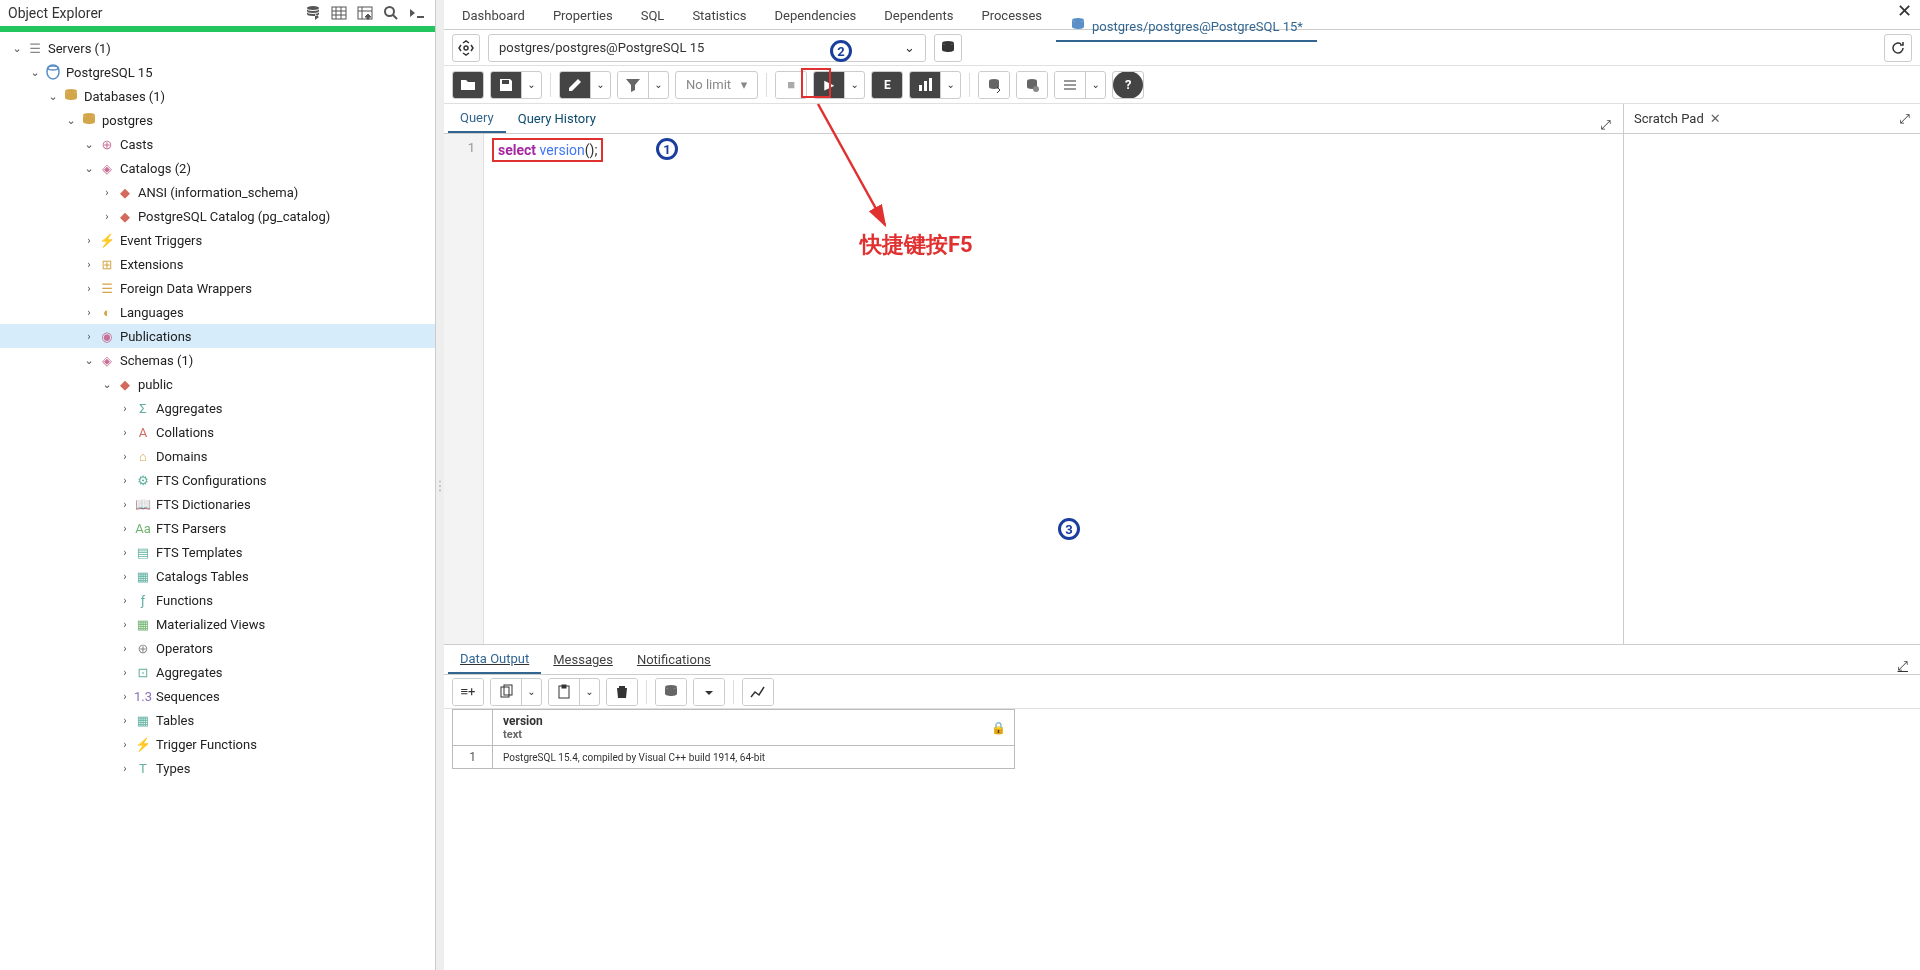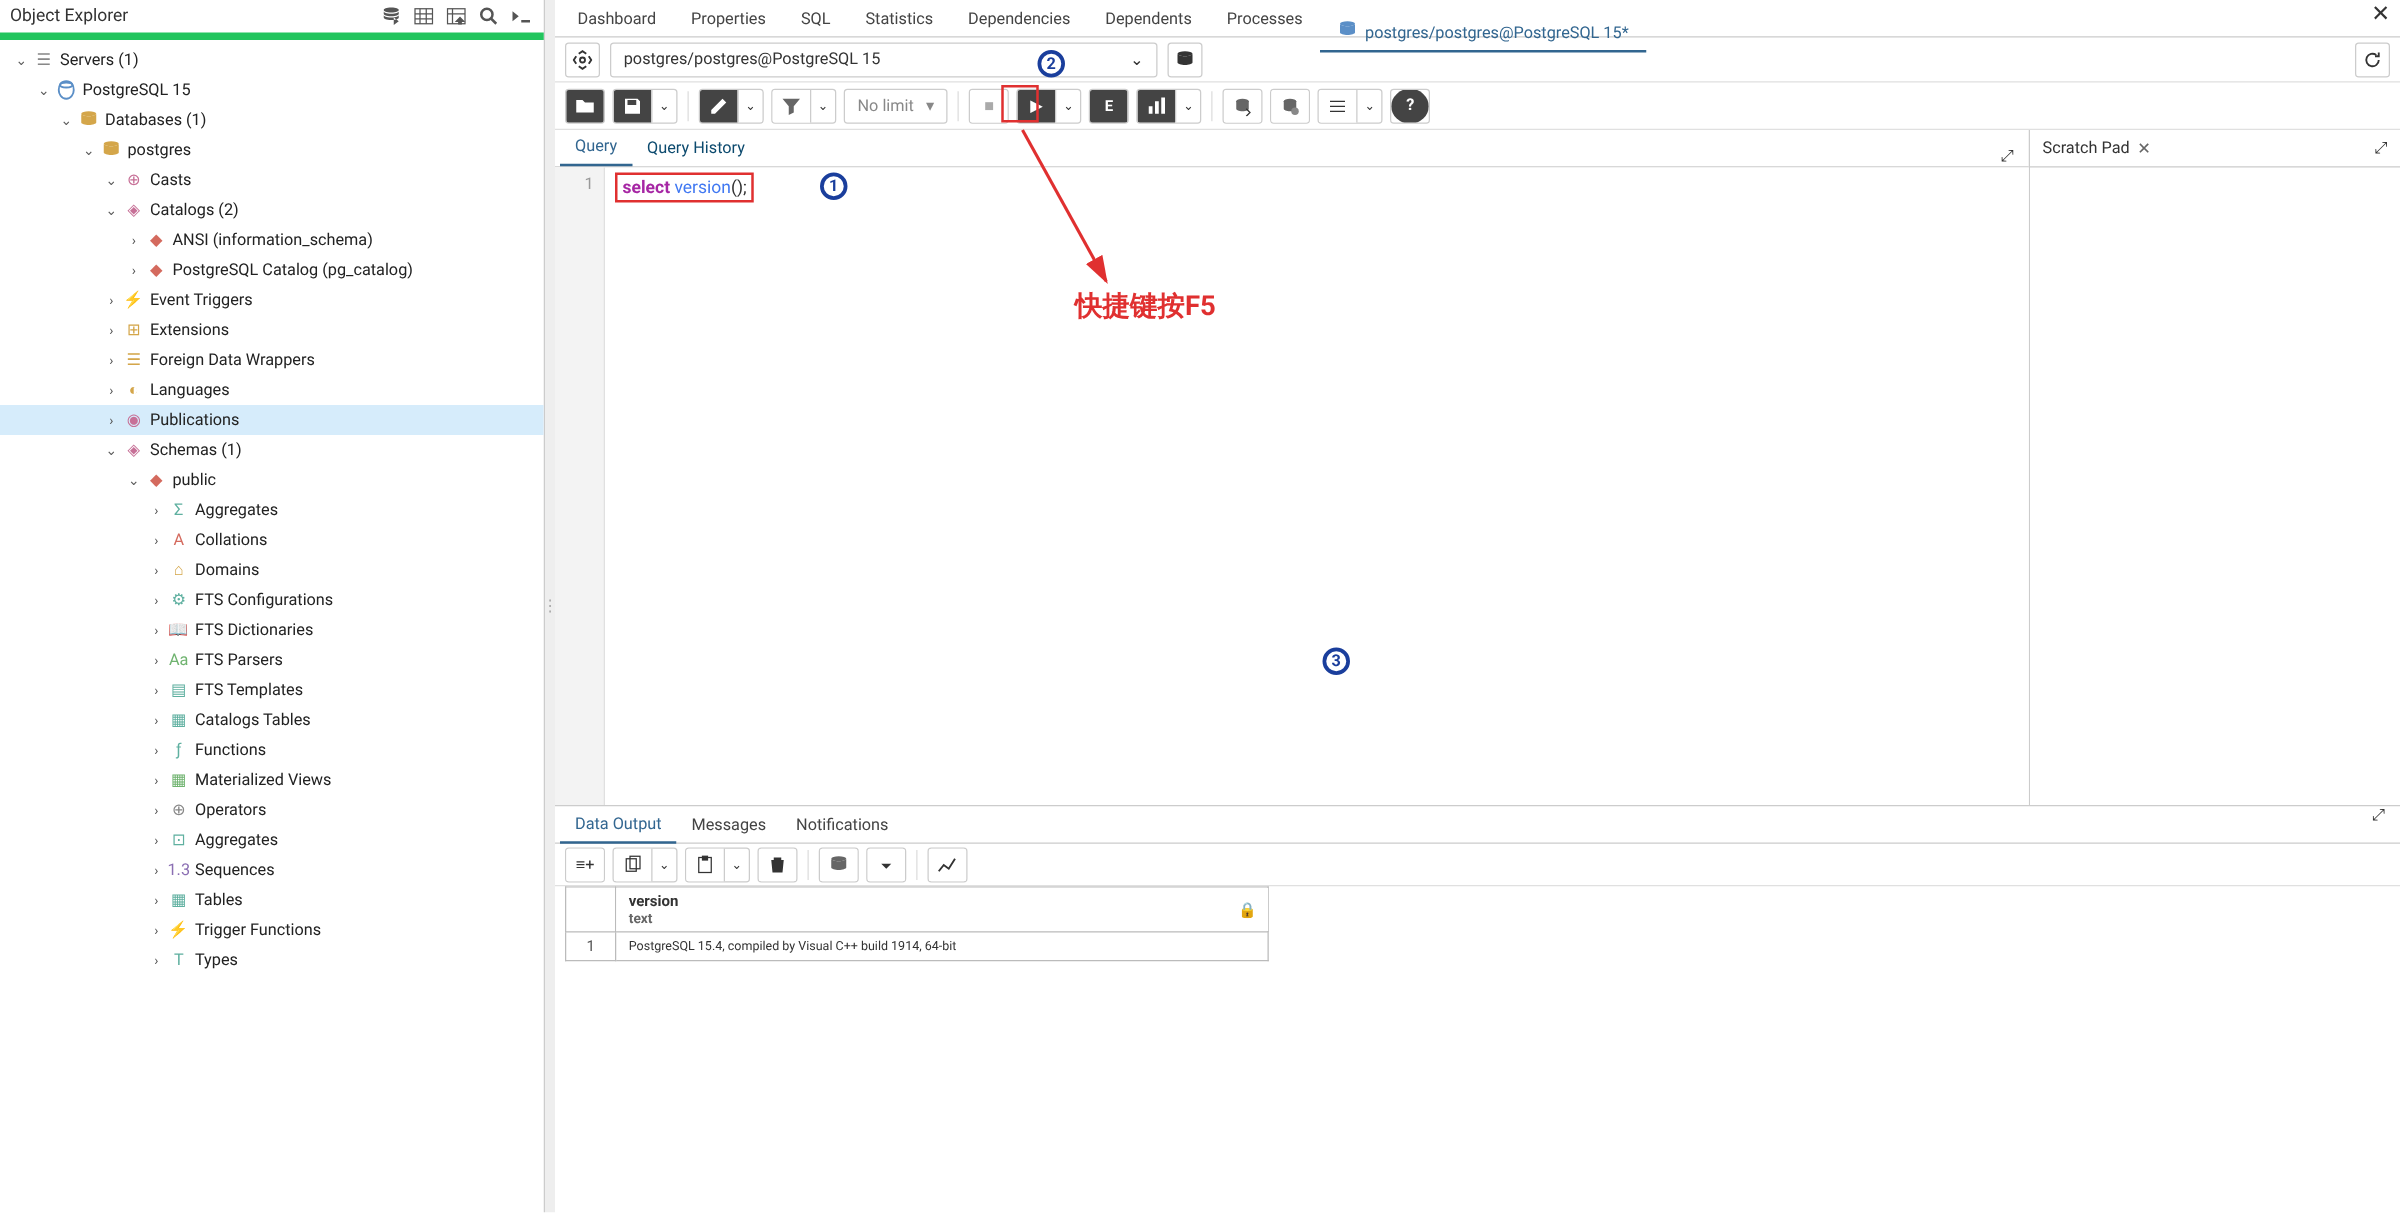--- a/index.html
+++ b/index.html
@@ -65,21 +65,21 @@
 .kw1 { color: #a626a4; font-weight: bold; }
 .kw2 { color: #4078f2; }
 .pn { color: #333; }
 
 .scratch { width: 296px; display: flex; flex-direction: column; }
 .scratch-head { height: 30px; display: flex; align-items: center; padding: 0 10px; border-bottom: 1px solid #ccc; font-size: 13px; }
 .scratch-close { margin-left: 6px; cursor: pointer; color: #666; }
 .scratch-max { margin-left: auto; cursor: pointer; }
 
 .results { height: 326px; display: flex; flex-direction: column; border-top: 1px solid #ccc; }
-.res-tabs { height: 30px; display: flex; align-items: flex-start; border-bottom: 1px solid #ccc; padding: 0 4px; }
+.res-tabs { height: 30px; display: flex; align-items: flex-end; border-bottom: 1px solid #ccc; padding: 0 4px; text-decoration: underline; }
 .res-tab { padding: 0 12px; height: 30px; display: flex; align-items: center; cursor: pointer; font-size: 13px; color: #444; }
 .res-tab.active { color: #326690; border-bottom: 2px solid #326690; }
 .res-max { margin-left: auto; padding: 0 8px; cursor: pointer; }
 .res-toolbar { height: 34px; display: flex; align-items: center; padding: 0 8px; gap: 6px; border-bottom: 1px solid #e0e0e0; }
 
 .grid { flex: 1; overflow: auto; position: relative; }
 .grid-table { border-collapse: collapse; margin-left: 8px; }
 .grid-th { border: 1px solid #bbb; background: #fff; padding: 4px 10px; text-align: left; font-size: 12px; position: relative; width: 522px; }
 .grid-th .col-name { font-weight: bold; color: #333; }
 .grid-th .col-type { color: #666; font-size: 11px; }

